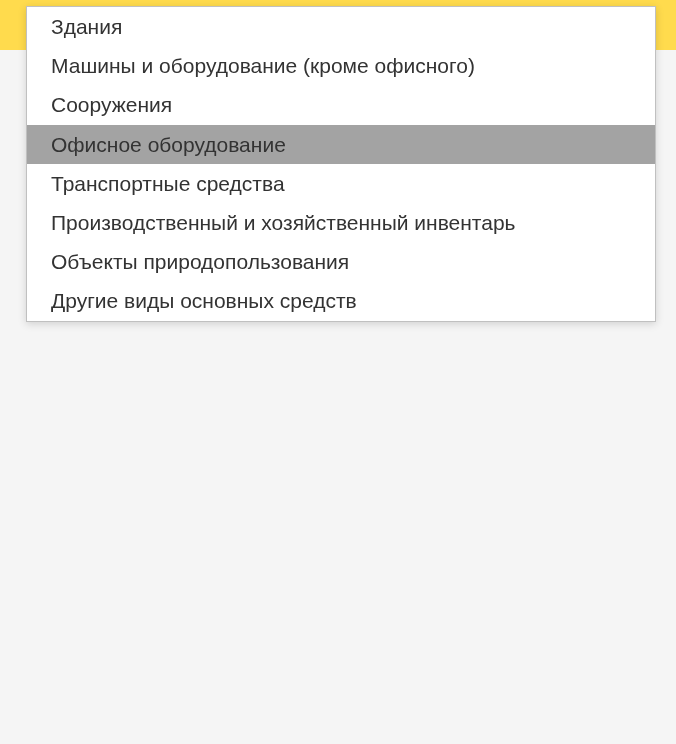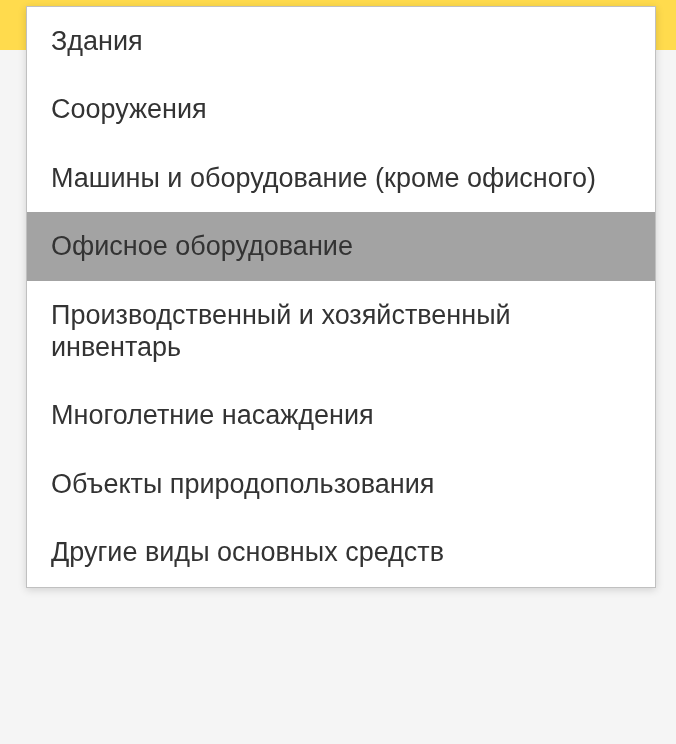--- a/index.html
+++ b/index.html
@@ -28,37 +28,37 @@
       position: absolute;
       top: 6px;
       left: 26px;
       width: 630px;
       background: #ffffff;
       border: 1px solid #c0c0c0;
       box-shadow: 0 2px 8px rgba(0,0,0,0.15);
       z-index: 10;
     }
     .dropdown-item {
-      padding: 18px 24px;
-      font-size: 27px;
+      padding: 7px 24px;
+      font-size: 21px;
       color: #333333;
       cursor: pointer;
       line-height: 1.2;
     }
     .dropdown-item.selected {
       background: #a3a3a3;
     }
   </style>
 </head>
 <body>
 
 <div class="background-strip"></div>
 
 <div class="dropdown-menu">
   <div class="dropdown-item">Здания</div>
+  <div class="dropdown-item">Машины и оборудование (кроме офисного)</div>
   <div class="dropdown-item">Сооружения</div>
-  <div class="dropdown-item">Машины и оборудование (кроме офисного)</div>
   <div class="dropdown-item selected">Офисное оборудование</div>
+  <div class="dropdown-item">Транспортные средства</div>
   <div class="dropdown-item">Производственный и хозяйственный инвентарь</div>
-  <div class="dropdown-item">Многолетние насаждения</div>
   <div class="dropdown-item">Объекты природопользования</div>
   <div class="dropdown-item">Другие виды основных средств</div>
 </div>
 
 </body></html>

